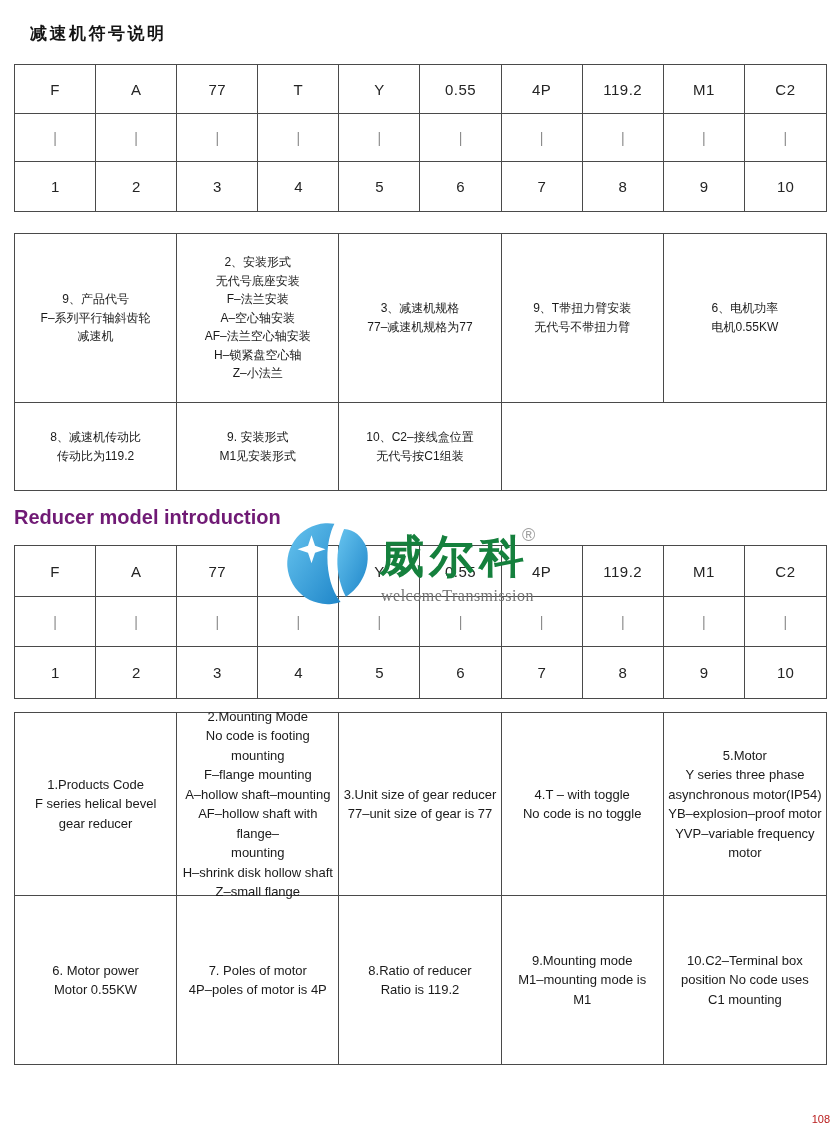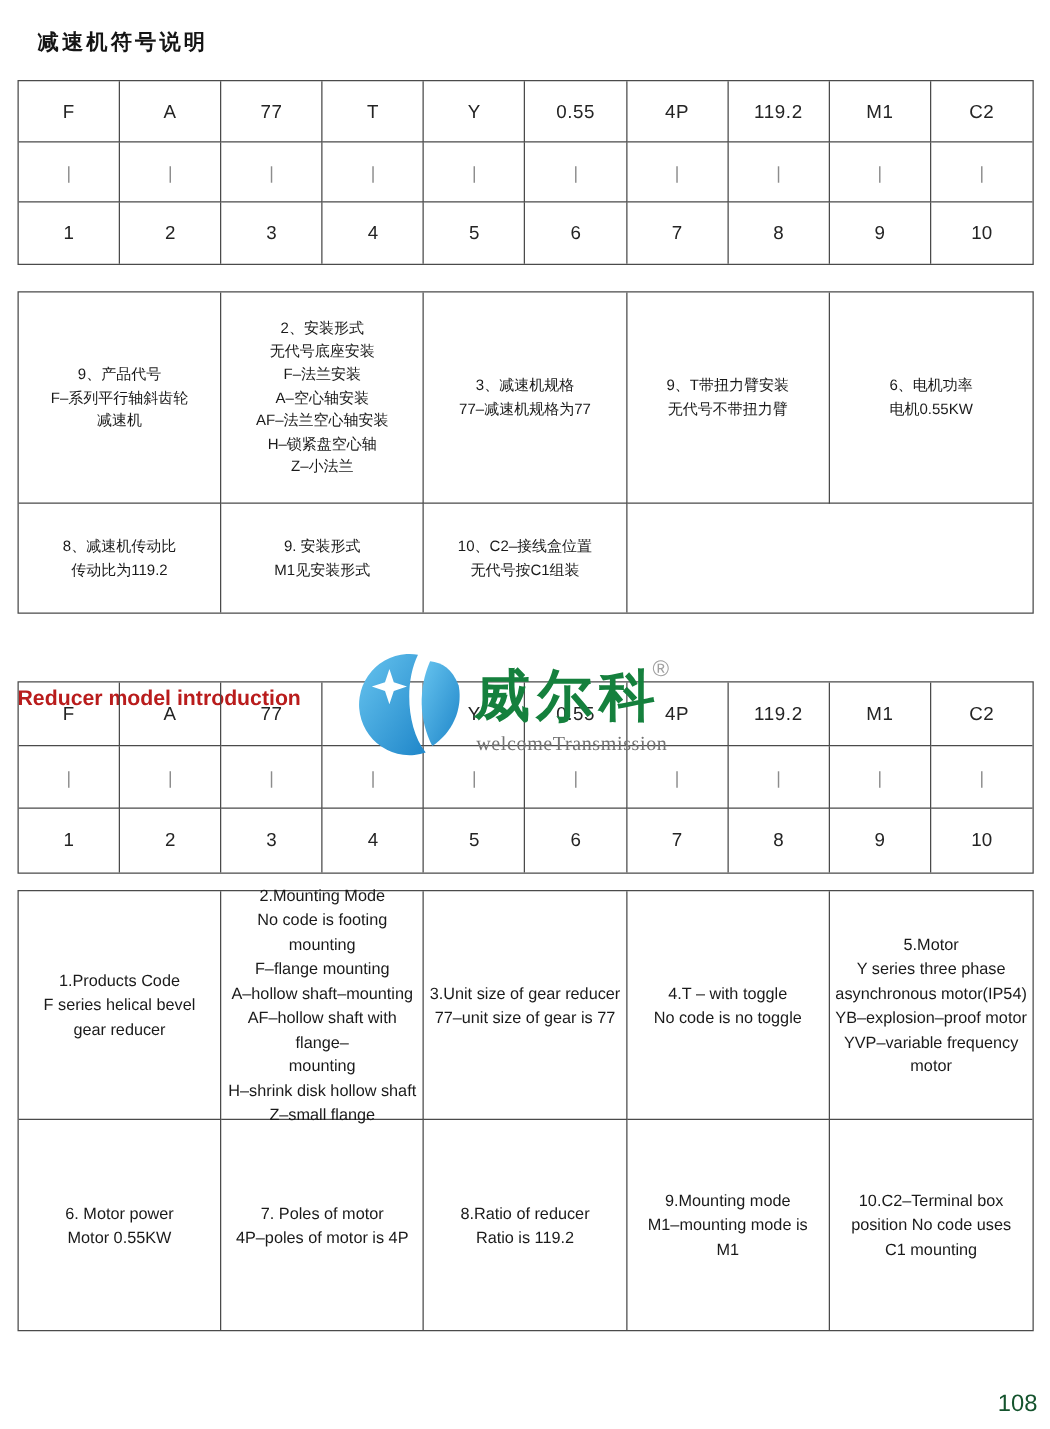--- a/index.html
+++ b/index.html
@@ -12,21 +12,21 @@
     background: #ffffff;
     overflow: hidden;
     color: #1d1d1d;
   }
   .h-cn {
     position: absolute; left: 14px; top: 22px;
     font-size: 17px; font-weight: 700; letter-spacing: 2.5px; color: #151515; margin-left: 16px;
   }
   .h-en {
     position: absolute; left: 14px; top: 506px;
-    font-size: 17px; font-weight: 700; color: #b91c1c; margin-top: 43px;
+    font-size: 20px; font-weight: 700; color: #701a75;
   }
   .tbl {
     position: absolute; left: 14px; width: 813px;
     display: grid; border: 1px solid #4a4a4a; background: transparent;
   }
   .code-tbl { grid-template-columns: repeat(10, 1fr); }
   #tblA { top: 64px;  grid-template-rows: 49px 48px 49px; }
   #tblC { top: 545px; grid-template-rows: 51px 50px 51px; }
   .desc-tbl { grid-template-columns: repeat(5, 1fr); }
   #tblB { top: 233px; grid-template-rows: 169px 87px; }
@@ -43,21 +43,21 @@
   .code { font-size: 15px; color: #242424; letter-spacing: 0.5px; }
   .bar  { font-size: 14px; color: #8c8c8c; }
   .pos  { font-size: 15px; color: #242424; }
   .desc {
     font-size: 12px; line-height: 1.55; white-space: pre-line;
     color: #1a1a1a; padding: 4px 2px;
   }
   #tblD .desc { font-size: 13px; line-height: 1.5; }
   .pageno {
     position: absolute; right: 10px; top: 1113px;
-    font-size: 19px; color: #14532d;
+    font-size: 11px; color: #b91c1c;
   }
   
   .watermark {
     position: absolute; left: 281px; top: 519px;
     width: 280px; height: 100px; z-index: 5; pointer-events: none;
   }
   .wm-logo { position: absolute; left: 2px; top: 3px; width: 94px; height: 88px; }
   .wm-cn {
     position: absolute; left: 98px; top: 8px;
     font-size: 45px; font-weight: 700; color: #15803d; letter-spacing: 5px;

